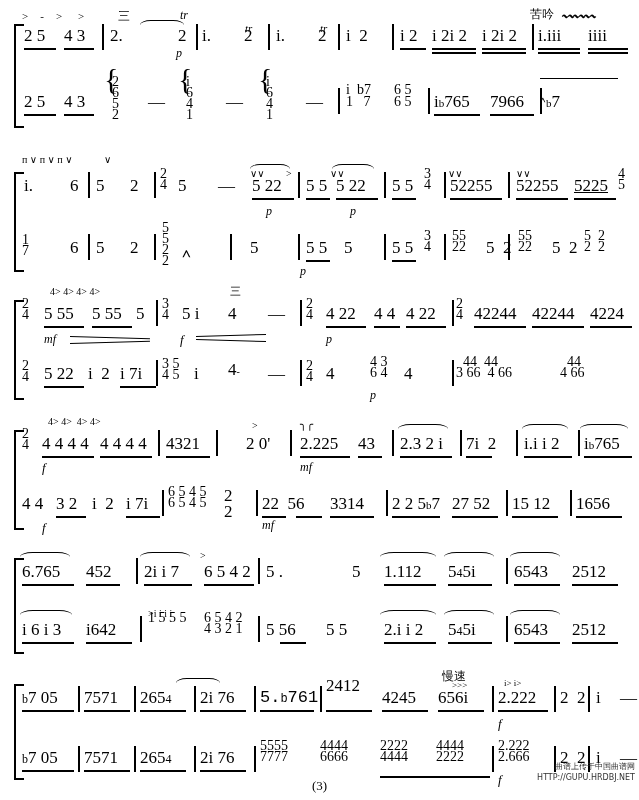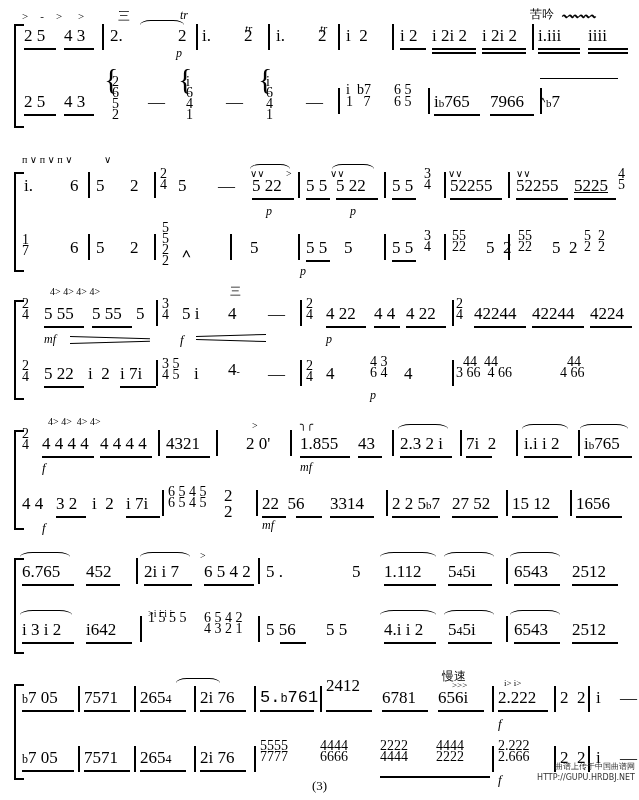--- a/index.html
+++ b/index.html
@@ -272,21 +272,21 @@
     <div class="beam" style="left:42px;top:48px;width:52px;"></div>
     <div class="t num" style="left:100px;top:26px;">4 4 4 4</div>
     <div class="beam" style="left:100px;top:48px;width:52px;"></div>
     <div class="bar" style="left:158px;top:22px;height:26px;"></div>
     <div class="t num" style="left:166px;top:26px;">4321</div>
     <div class="beam" style="left:166px;top:48px;width:44px;"></div>
     <div class="bar" style="left:216px;top:22px;height:26px;"></div>
     <div class="t num" style="left:246px;top:26px;">2 0'</div>
     <div class="bar" style="left:290px;top:22px;height:26px;"></div>
     <div class="t" style="left:300px;top:10px;font-size:11px;">╮╭</div>
-    <div class="t num" style="left:300px;top:26px;">1.855</div>
+    <div class="t num" style="left:300px;top:26px;">2.225</div>
     <div class="beam" style="left:300px;top:48px;width:50px;"></div>
     <div class="t num" style="left:358px;top:26px;">43</div>
     <div class="beam" style="left:358px;top:48px;width:24px;"></div>
     <div class="bar" style="left:392px;top:22px;height:26px;"></div>
     <div class="t num" style="left:400px;top:26px;">2.3 2 i</div>
     <div class="beam" style="left:400px;top:48px;width:52px;"></div>
     <div class="bar" style="left:460px;top:22px;height:26px;"></div>
     <div class="t num" style="left:466px;top:26px;">7i  2</div>
     <div class="beam" style="left:466px;top:48px;width:26px;"></div>
     <div class="bar" style="left:516px;top:22px;height:26px;"></div>
@@ -356,32 +356,32 @@
     <div class="t num" style="left:514px;top:24px;">6543</div>
     <div class="beam" style="left:514px;top:46px;width:46px;"></div>
     <div class="t num" style="left:572px;top:24px;">2512</div>
     <div class="beam" style="left:572px;top:46px;width:46px;"></div>
     <div class="slur" style="left:20px;top:14px;width:50px;"></div>
     <div class="slur" style="left:140px;top:14px;width:50px;"></div>
     <div class="slur" style="left:380px;top:14px;width:56px;"></div>
     <div class="slur" style="left:444px;top:14px;width:50px;"></div>
     <div class="slur" style="left:510px;top:14px;width:50px;"></div>
 
-    <div class="t num" style="left:22px;top:82px;">i 3 i 2</div>
+    <div class="t num" style="left:22px;top:82px;">i 6 i 3</div>
     <div class="beam" style="left:22px;top:104px;width:52px;"></div>
     <div class="t num" style="left:86px;top:82px;">i642</div>
     <div class="beam" style="left:86px;top:104px;width:46px;"></div>
     <div class="bar" style="left:140px;top:78px;height:26px;"></div>
     <div class="t num-sm" style="left:148px;top:74px;line-height:11px;">1 5 5 5<br>&nbsp;&nbsp;&nbsp;&nbsp;&nbsp;</div>
     <div class="t num-sm" style="left:204px;top:74px;line-height:11px;">6 5 4 2<br>4 3 2 1</div>
     <div class="bar" style="left:258px;top:78px;height:26px;"></div>
     <div class="t num" style="left:266px;top:82px;">5 56</div>
     <div class="beam" style="left:280px;top:104px;width:26px;"></div>
     <div class="t num" style="left:326px;top:82px;">5 5</div>
-    <div class="t num" style="left:384px;top:82px;">4.i i 2</div>
+    <div class="t num" style="left:384px;top:82px;">2.i i 2</div>
     <div class="beam" style="left:384px;top:104px;width:52px;"></div>
     <div class="t num" style="left:448px;top:82px;">5<span style="font-size:12px;">4</span>5i</div>
     <div class="beam" style="left:448px;top:104px;width:44px;"></div>
     <div class="bar" style="left:506px;top:78px;height:26px;"></div>
     <div class="t num" style="left:514px;top:82px;">6543</div>
     <div class="beam" style="left:514px;top:104px;width:46px;"></div>
     <div class="t num" style="left:572px;top:82px;">2512</div>
     <div class="beam" style="left:572px;top:104px;width:46px;"></div>
     <div class="slur" style="left:20px;top:72px;width:52px;"></div>
     <div class="slur" style="left:380px;top:72px;width:56px;"></div>
@@ -407,21 +407,21 @@
     <div class="bar" style="left:194px;top:24px;height:26px;"></div>
     <div class="t num" style="left:200px;top:26px;">2i 76</div>
     <div class="beam" style="left:200px;top:48px;width:46px;"></div>
     <div class="slur" style="left:176px;top:16px;width:44px;"></div>
     <div class="bar" style="left:254px;top:24px;height:26px;"></div>
     <div class="t num" style="left:260px;top:26px;font-family:Liberation Mono, monospace;">5.<span style="font-size:12px;">b</span>761</div>
     <div class="beam" style="left:260px;top:48px;width:54px;"></div>
     <div class="bar" style="left:320px;top:24px;height:26px;"></div>
     <div class="t num" style="left:326px;top:14px;">2412</div>
     <div class="beam" style="left:326px;top:48px;width:46px;"></div>
-    <div class="t num" style="left:382px;top:26px;">6781</div>
+    <div class="t num" style="left:382px;top:26px;">4245</div>
     <div class="beam" style="left:382px;top:48px;width:46px;"></div>
     <div class="t num" style="left:438px;top:26px;">656i</div>
     <div class="beam" style="left:438px;top:48px;width:46px;"></div>
     <div class="bar" style="left:492px;top:24px;height:26px;"></div>
     <div class="t num" style="left:498px;top:26px;">2.222</div>
     <div class="beam" style="left:498px;top:48px;width:50px;"></div>
     <div class="bar" style="left:554px;top:24px;height:26px;"></div>
     <div class="t num" style="left:560px;top:26px;">2  2</div>
     <div class="bar" style="left:588px;top:24px;height:26px;"></div>
     <div class="t num" style="left:596px;top:26px;">i</div>

